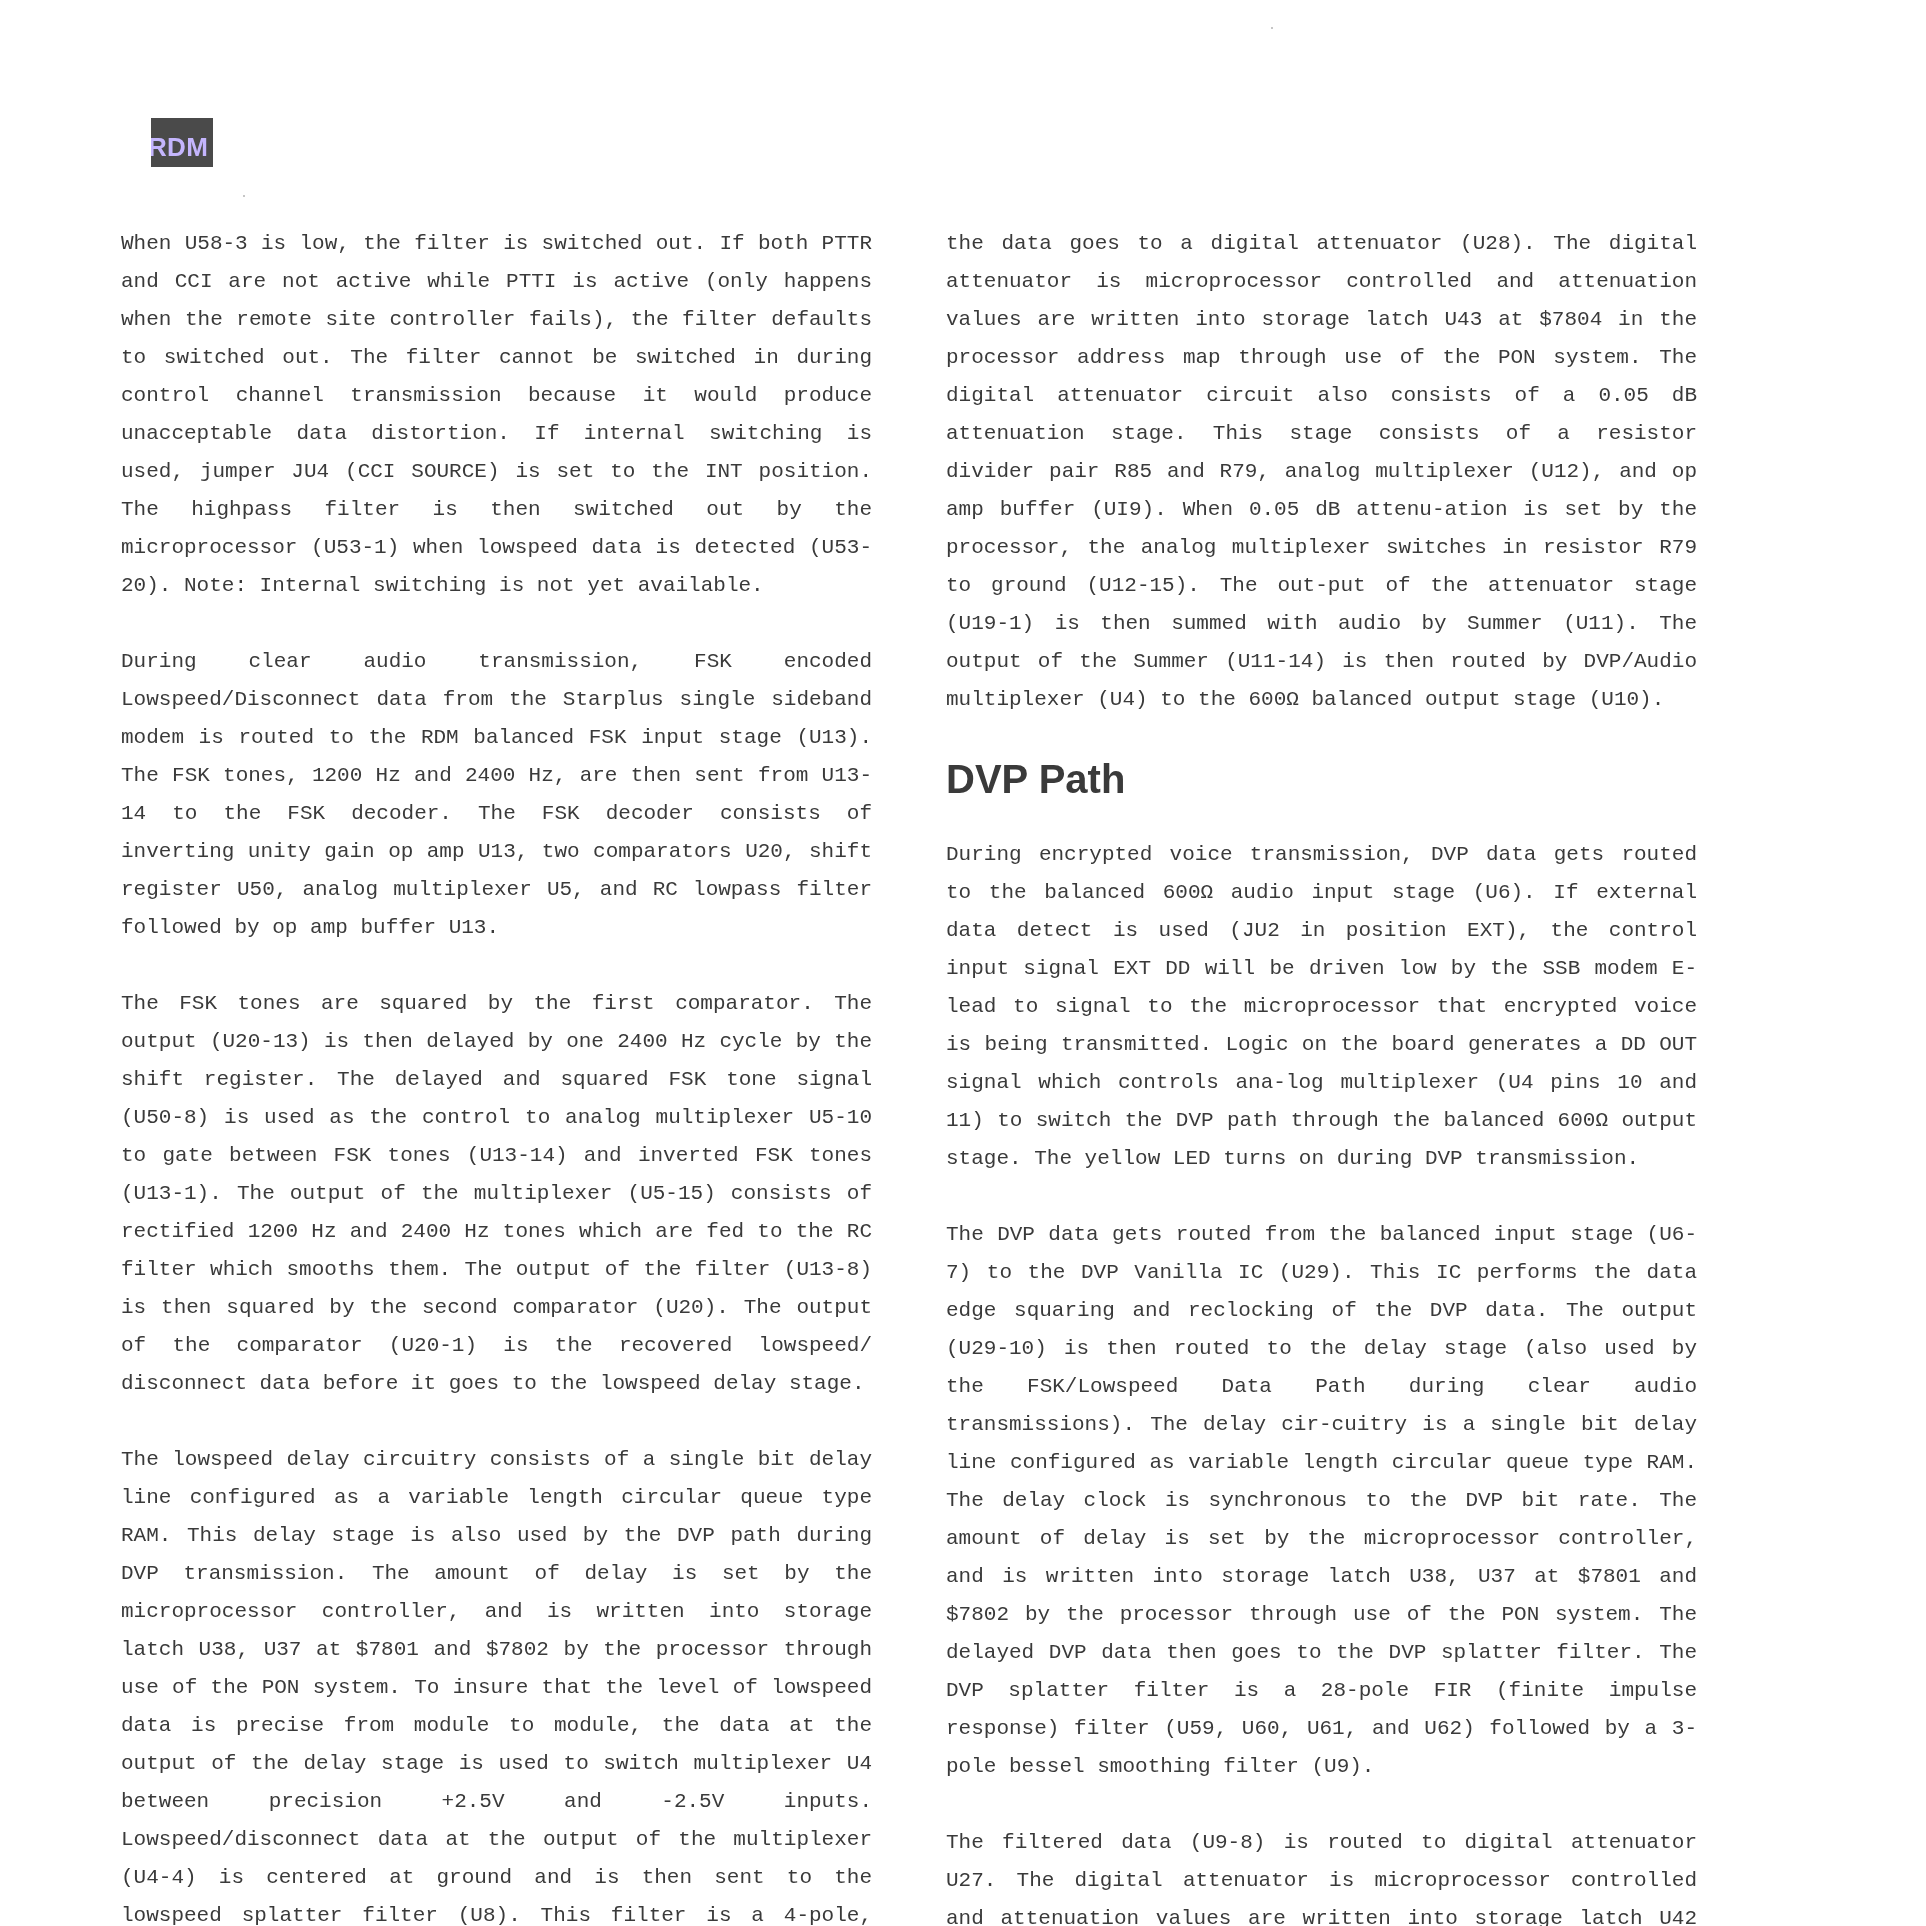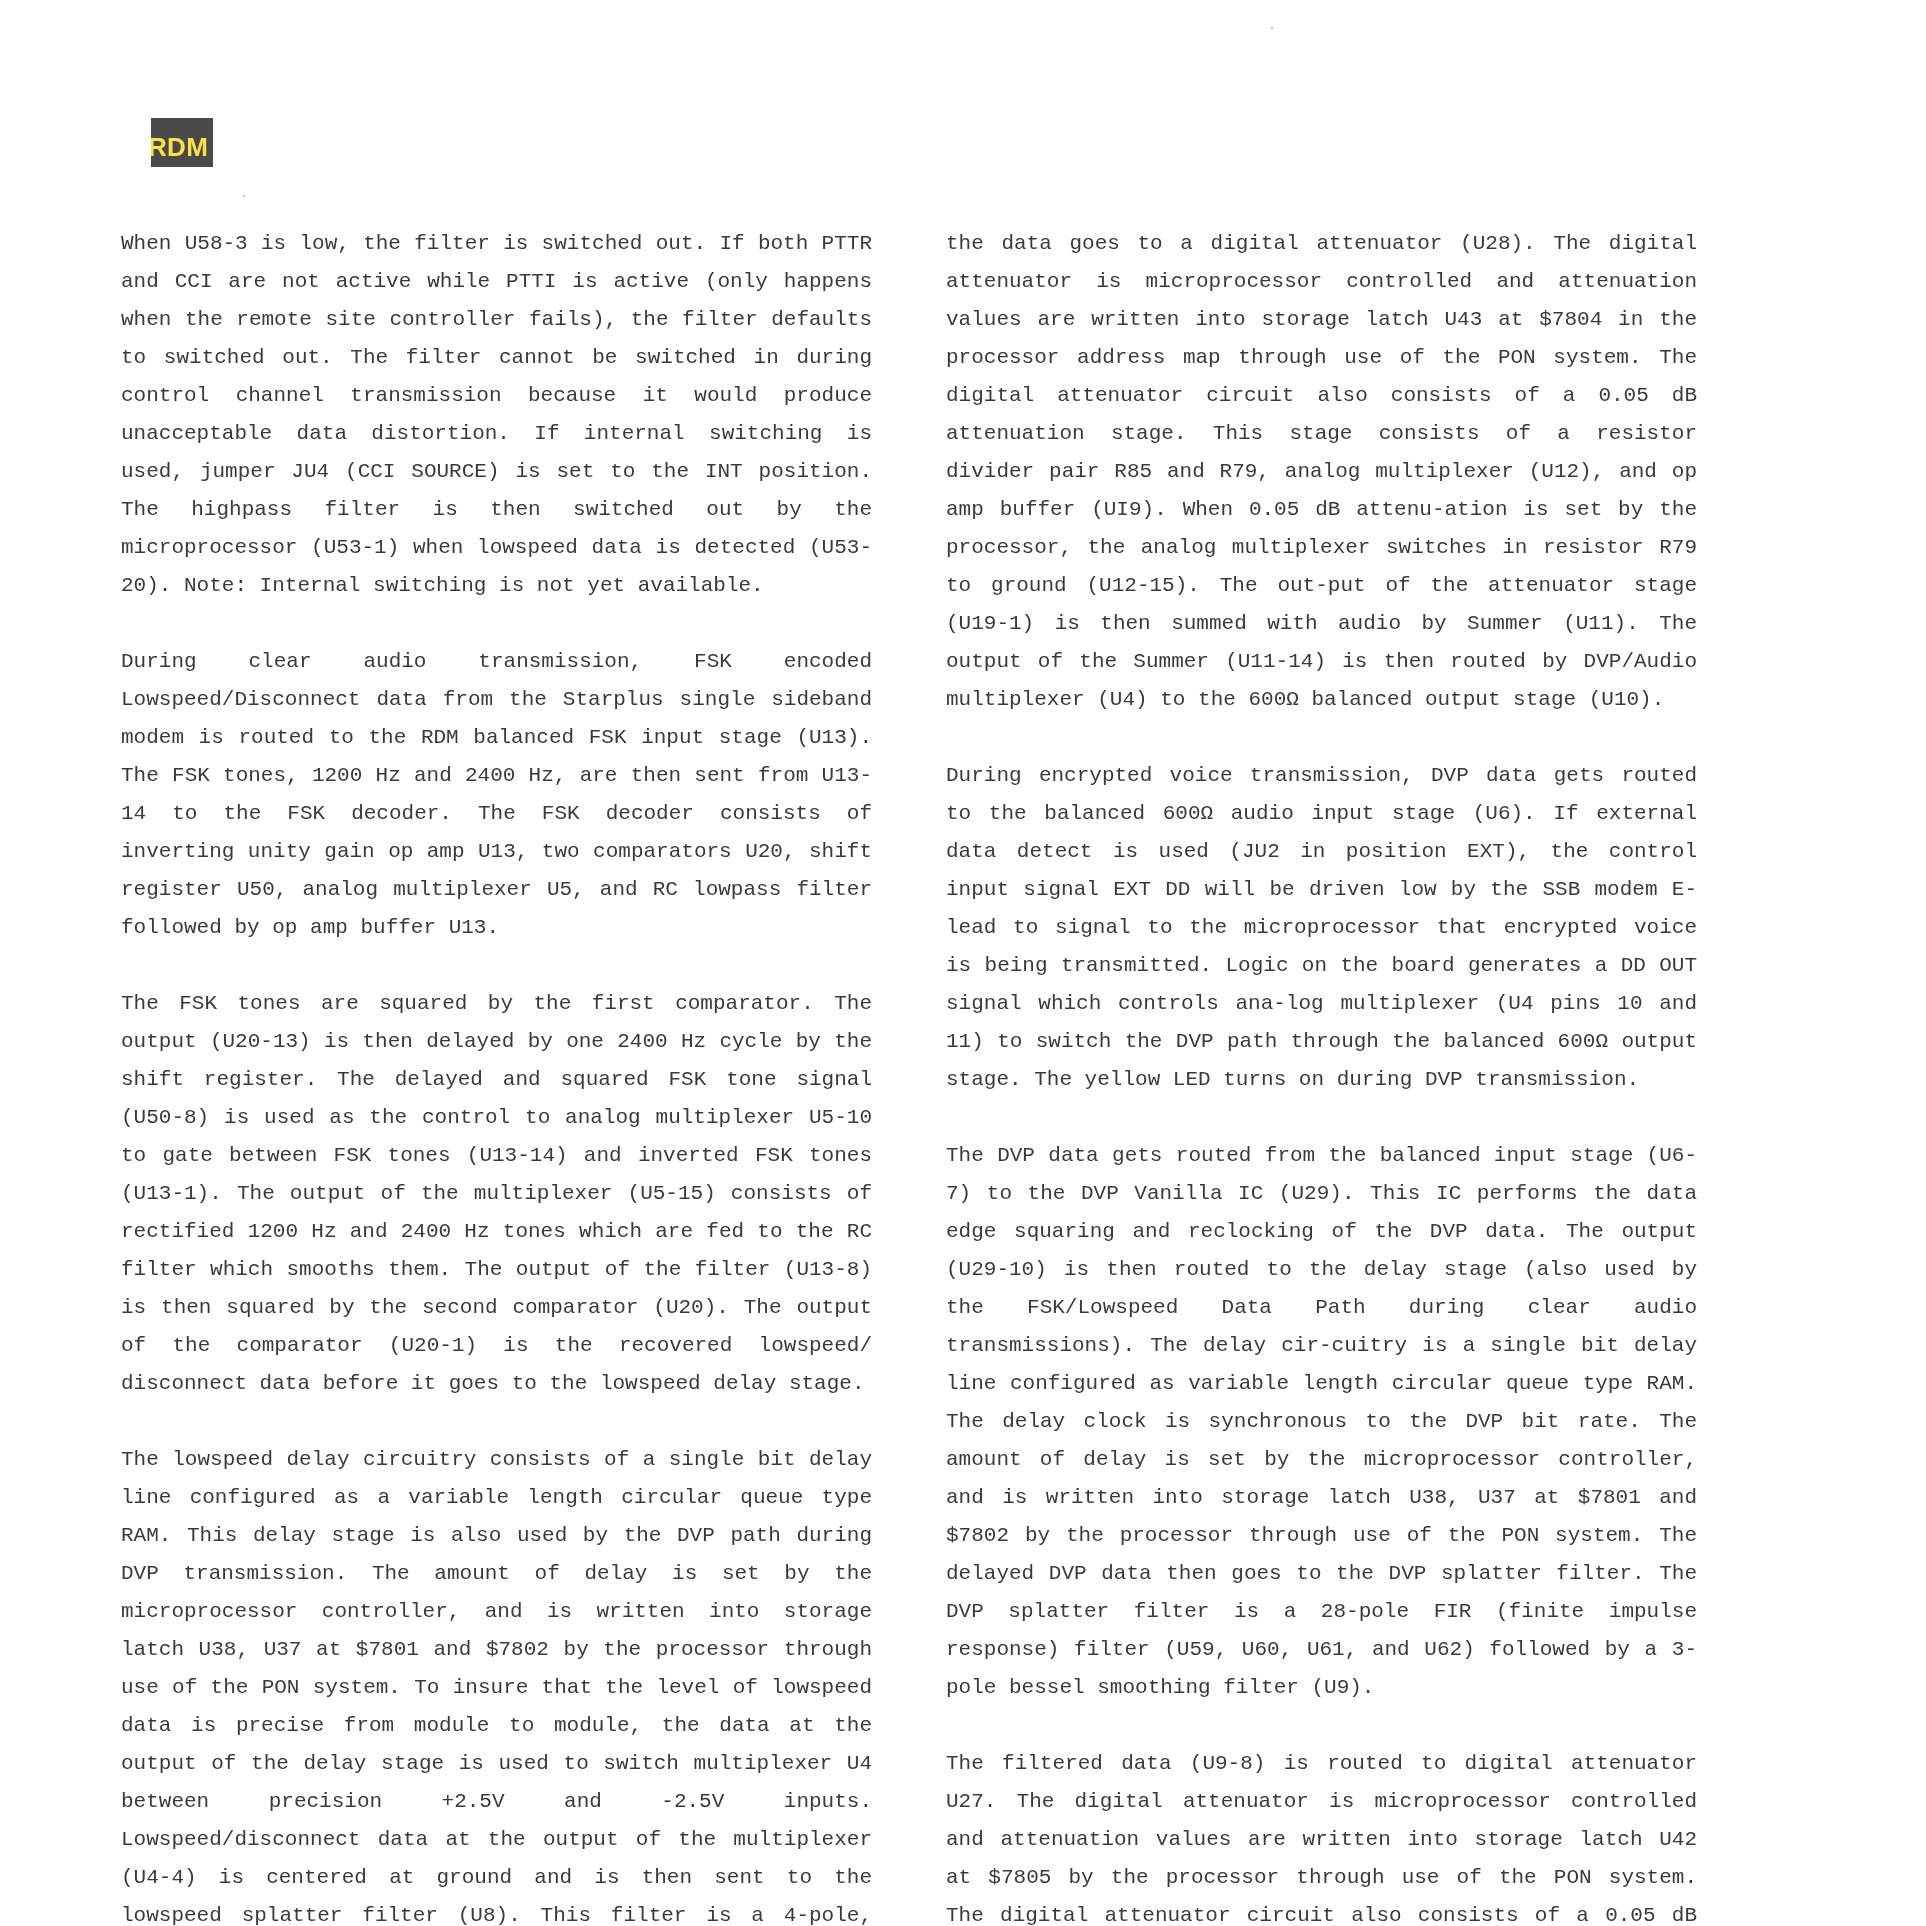--- a/index.html
+++ b/index.html
@@ -1,20 +1,20 @@
 <!DOCTYPE html>
 <html style="font-size:6.2px"><head>
 <meta charset="utf-8">
 <style>
   html, body { margin: 0; padding: 0; background: #ffffff; }
   body { width: 1938px; height: 2553px; position: relative; overflow: hidden;
          font-family: "Liberation Sans", sans-serif; color: #3a3a3a; }
   .logo { position: absolute; left: 151px; top: 118px; width: 62px; height: 49px;
           background: #4a4a4a; overflow: hidden; }
-  .logo span { position: absolute; left: -3.1px; top: 16px; color: #fde047; font-weight: bold;
+  .logo span { position: absolute; left: -3.1px; top: 16px; color: #c4b5fd; font-weight: bold;
                font-size: 26px; letter-spacing: 0.4px; line-height: 1; font-family: "Liberation Sans", sans-serif; }
   .col { position: absolute; top: 225px; width: 751px; }
   .col-left { left: 121px; }
   .col-right { left: 946px; }
   p { margin: 0 0 38px 0; font-size: 21px; line-height: 38px; text-align: justify; font-family: Liberation Mono, monospace; }
   h2 { margin: 0 0 35px 0; font-size: 40px; font-weight: bold; line-height: 1.1; color: #3a3a3a; }
   .col-left h2 { margin-top: 27px; }
   .col-right h2 { margin-top: 27px; }
   .dot { position: absolute; width: 1.5px; height: 1.5px; background: #bbb; border-radius: 0.8px; }
 </style>
@@ -30,17 +30,18 @@
 
 <div class="col col-left">
   <p>When U58-3 is low, the filter is switched out. If both PTTR and CCI are not active while PTTI is active (only happens when the remote site controller fails), the filter defaults to switched out. The filter cannot be switched in during control channel transmission because it would produce unacceptable data distortion. If internal switching is used, jumper JU4 (CCI SOURCE) is set to the INT position. The highpass filter is then switched out by the microprocessor (U53-1) when lowspeed data is detected (U53-20). Note: Internal switching is not yet available.</p>
   <p>During clear audio transmission, FSK encoded Lowspeed/Disconnect data from the Starplus single sideband modem is routed to the RDM balanced FSK input stage (U13). The FSK tones, 1200 Hz and 2400 Hz, are then sent from U13-14 to the FSK decoder. The FSK decoder consists of inverting unity gain op amp U13, two comparators U20, shift register U50, analog multiplexer U5, and RC lowpass filter followed by op amp buffer U13.</p>
   <p>The FSK tones are squared by the first comparator. The output (U20-13) is then delayed by one 2400 Hz cycle by the shift register. The delayed and squared FSK tone signal (U50-8) is used as the control to analog multiplexer U5-10 to gate between FSK tones (U13-14) and inverted FSK tones (U13-1). The output of the multiplexer (U5-15) consists of rectified 1200 Hz and 2400 Hz tones which are fed to the RC filter which smooths them. The output of the filter (U13-8) is then squared by the second comparator (U20). The output of the comparator (U20-1) is the recovered lowspeed/ disconnect data before it goes to the lowspeed delay stage.</p>
   <p>The lowspeed delay circuitry consists of a single bit delay line configured as a variable length circular queue type RAM. This delay stage is also used by the DVP path during DVP transmission. The amount of delay is set by the microprocessor controller, and is written into storage latch U38, U37 at $7801 and $7802 by the processor through use of the PON system. To insure that the level of lowspeed data is precise from module to module, the data at the output of the delay stage is used to switch multiplexer U4 between precision +2.5V and -2.5V inputs. Lowspeed/disconnect data at the output of the multiplexer (U4-4) is centered at ground and is then sent to the lowspeed splatter filter (U8). This filter is a 4-pole, precision lowpass filter with a cut-off frequency at approximately 125 Hz. After filtering,</p>
 </div>
 
 <div class="col col-right">
   <p>the data goes to a digital attenuator (U28). The digital attenuator is microprocessor controlled and attenuation values are written into storage latch U43 at $7804 in the processor address map through use of the PON system. The digital attenuator circuit also consists of a 0.05 dB attenuation stage. This stage consists of a resistor divider pair R85 and R79, analog multiplexer (U12), and op amp buffer (UI9). When 0.05 dB attenu-ation is set by the processor, the analog multiplexer switches in resistor R79 to ground (U12-15). The out-put of the attenuator stage (U19-1) is then summed with audio by Summer (U11). The output of the Summer (U11-14) is then routed by DVP/Audio multiplexer (U4) to the 600Ω balanced output stage (U10).</p>
+  <h2>DVP Path</h2>
   <p>During encrypted voice transmission, DVP data gets routed to the balanced 600Ω audio input stage (U6). If external data detect is used (JU2 in position EXT), the control input signal EXT DD will be driven low by the SSB modem E-lead to signal to the microprocessor that encrypted voice is being transmitted. Logic on the board generates a DD OUT signal which controls ana-log multiplexer (U4 pins 10 and 11) to switch the DVP path through the balanced 600Ω output stage. The yellow LED turns on during DVP transmission.</p>
   <p>The DVP data gets routed from the balanced input stage (U6-7) to the DVP Vanilla IC (U29). This IC performs the data edge squaring and reclocking of the DVP data. The output (U29-10) is then routed to the delay stage (also used by the FSK/Lowspeed Data Path during clear audio transmissions). The delay cir-cuitry is a single bit delay line configured as variable length circular queue type RAM. The delay clock is synchronous to the DVP bit rate. The amount of delay is set by the microprocessor controller, and is written into storage latch U38, U37 at $7801 and $7802 by the processor through use of the PON system. The delayed DVP data then goes to the DVP splatter filter. The DVP splatter filter is a 28-pole FIR (finite impulse response) filter (U59, U60, U61, and U62) followed by a 3-pole bessel smoothing filter (U9).</p>
   <p>The filtered data (U9-8) is routed to digital attenuator U27. The digital attenuator is microprocessor controlled and attenuation values are written into storage latch U42 at $7805 by the processor through use of the PON system. The digital attenuator circuit also consists of a 0.05 dB attenuation stage. This stage consists of a resistor divider pair R73 and R71, analog multiplexer U12 and op amp buffer U10. When 0.05 dB attenuation</p>
 </div>
 
 
 </body></html>

